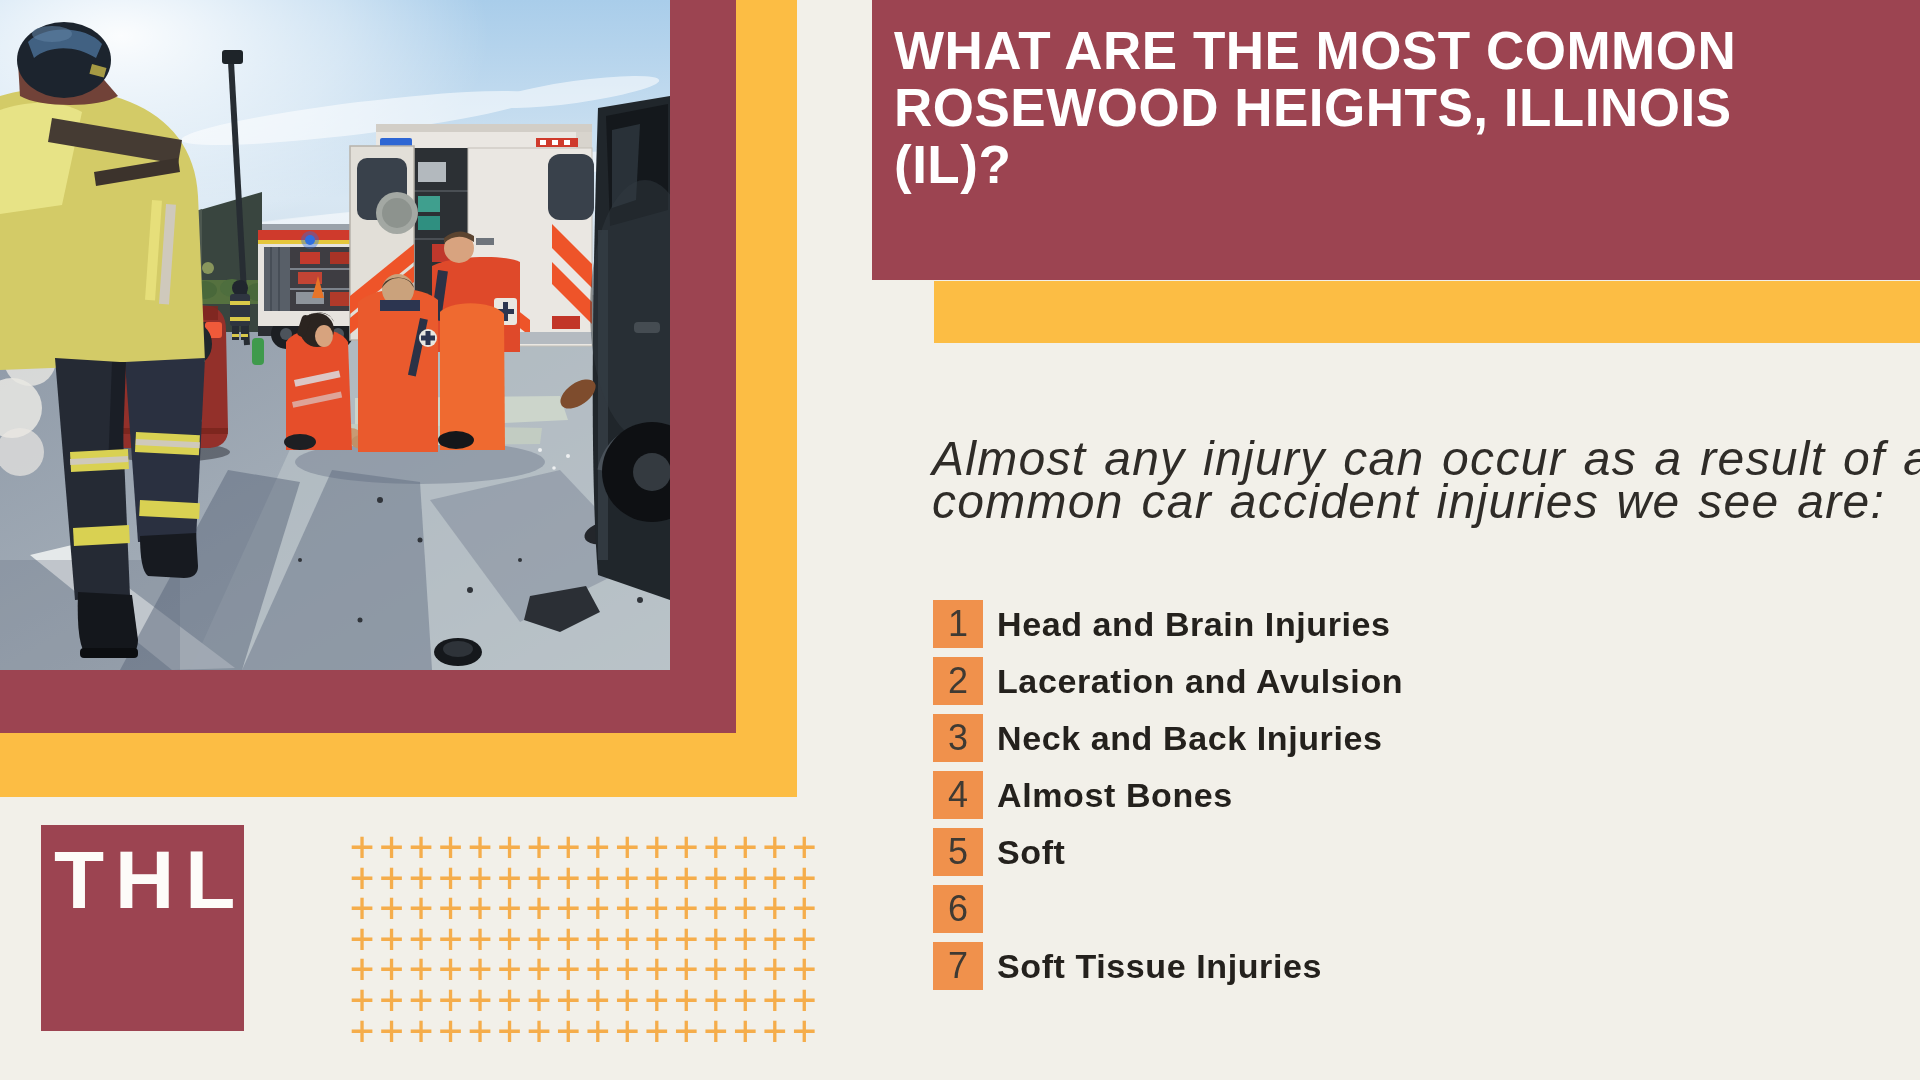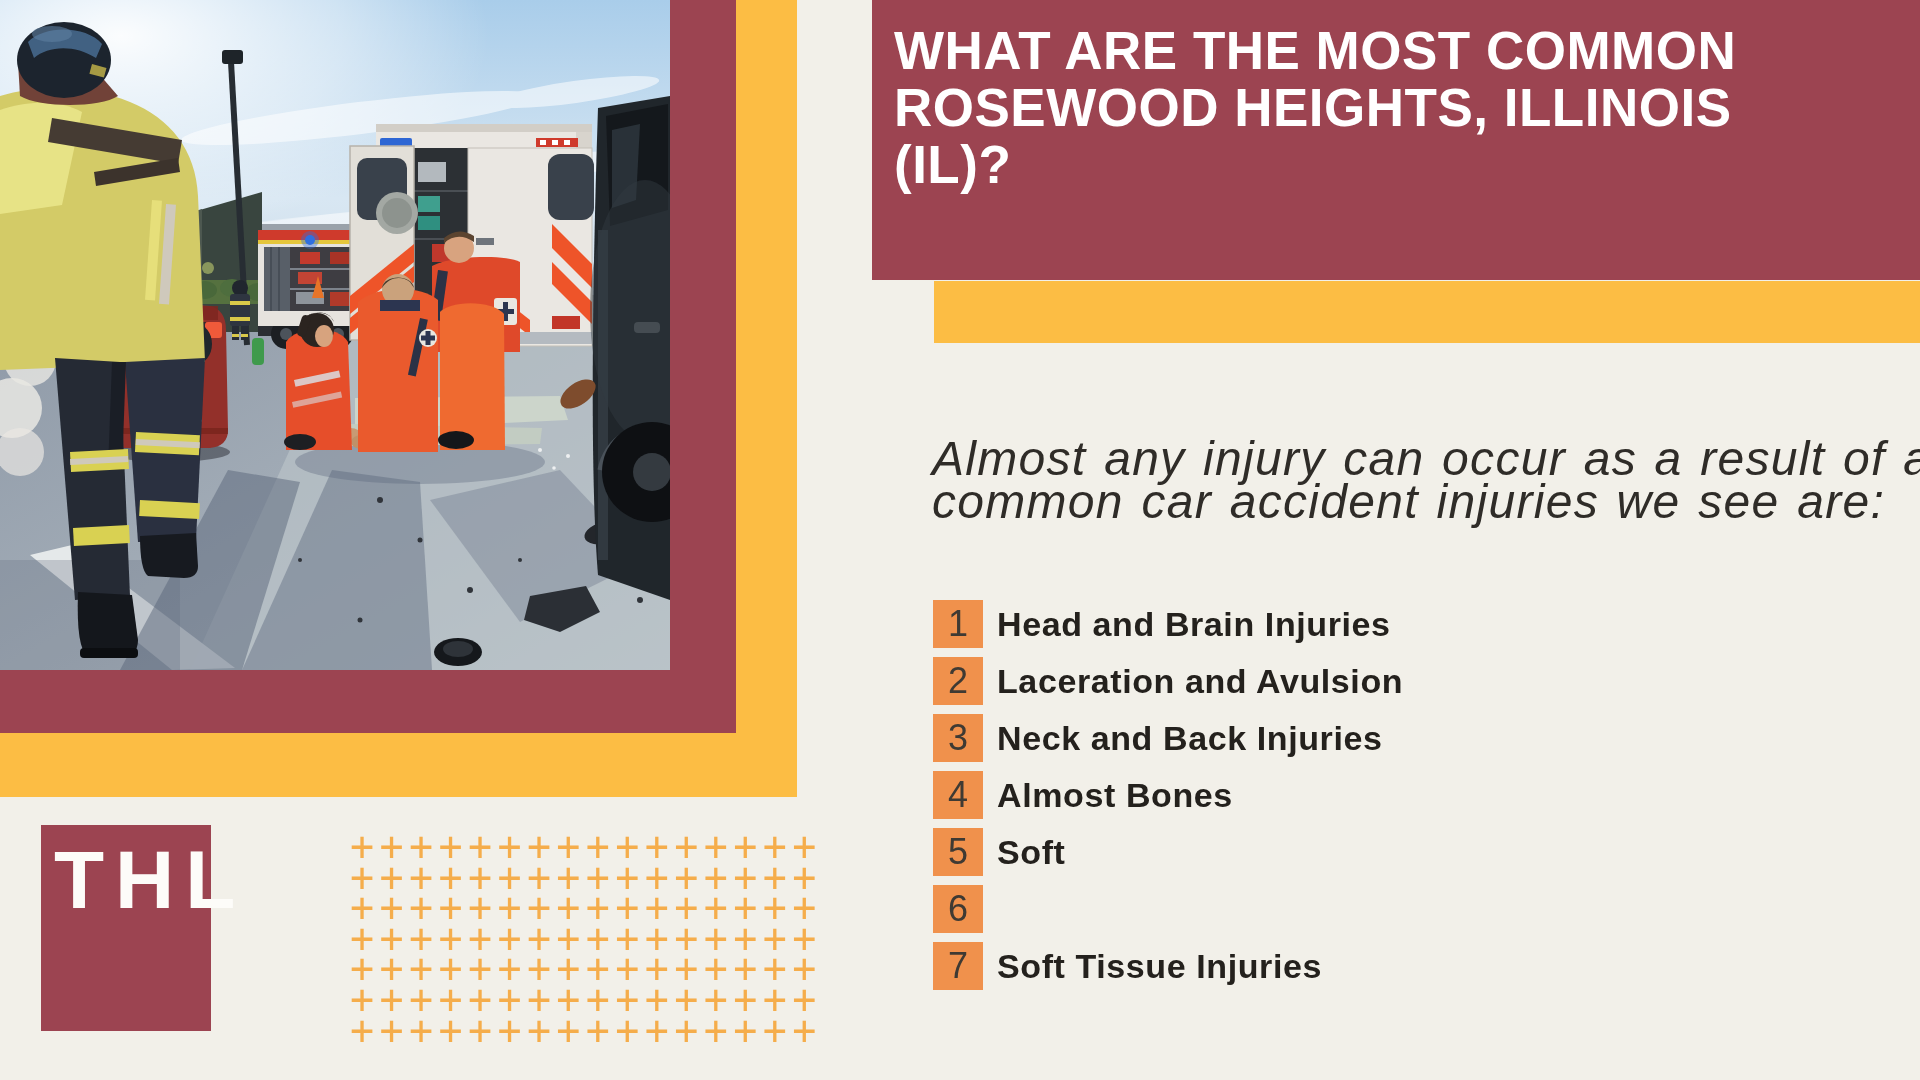--- a/index.html
+++ b/index.html
@@ -27,21 +27,21 @@
 
   
   .injury-list { position:absolute; left:933px; top:600px; }
   .injury-item { display:flex; align-items:center; height:48px; margin-bottom:9px; }
   .num-box { width:50px; height:48px; background:#f0914c; color:#3f3a33;
              font-size:36px; font-weight:400; display:flex; align-items:center; justify-content:center; }
   .injury-label { margin-left:14px; font-size:34px; font-weight:700; color:#24211d;
                   letter-spacing:.6px; white-space:nowrap; }
 
   
-  .logo-square { position:absolute; left:41px; top:825px; width:170px; height:206px;
+  .logo-square { position:absolute; left:41px; top:825px; width:203px; height:206px;
                  background:#9c4451; padding:14px 0 0 13px; }
   .logo-text { color:#fdfcf9; font-weight:700; font-size:82px; letter-spacing:11px; line-height:1; }
 
   
   .plus-pattern { position:absolute; left:350px; top:831px; }
   .plus-row { font-family:"DejaVu Sans Mono", monospace; font-size:40px; line-height:30.6px;
               letter-spacing:5.4px; color:#f5ad4b; white-space:nowrap; }
 </style>
 </head>
 <body>

